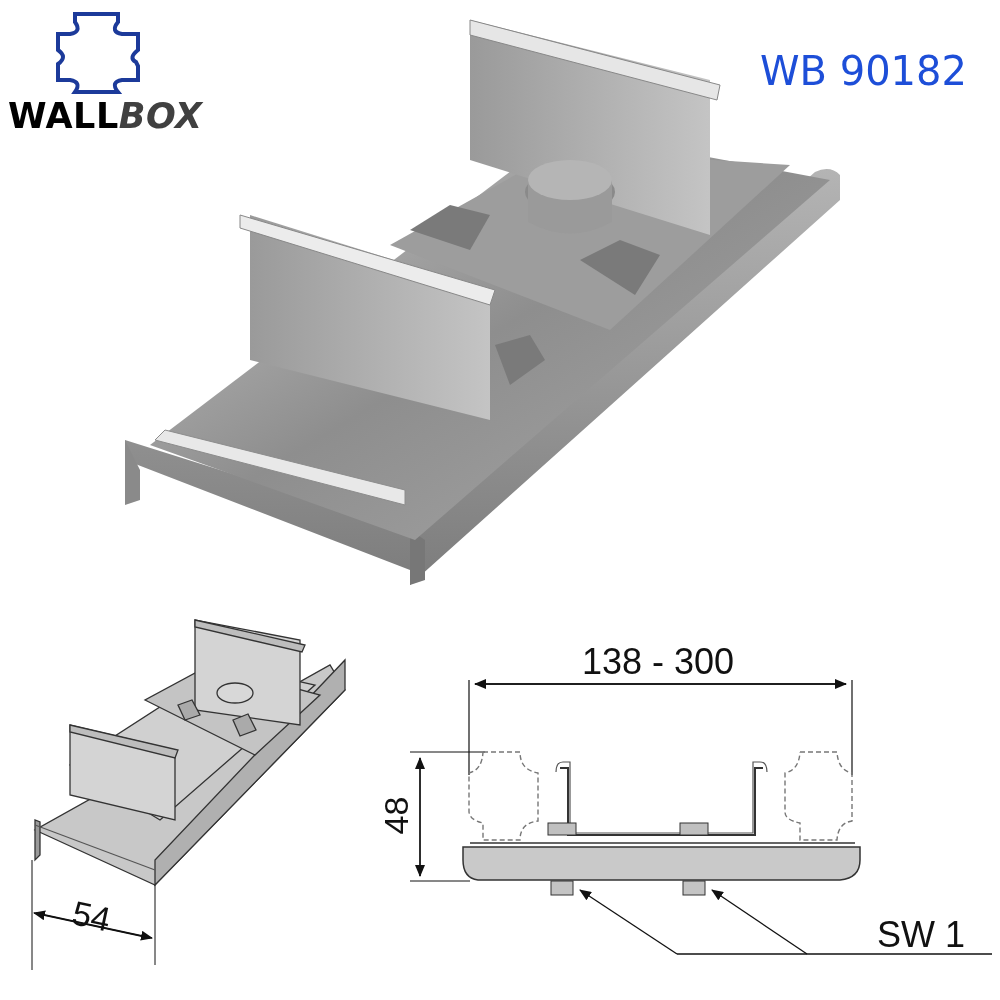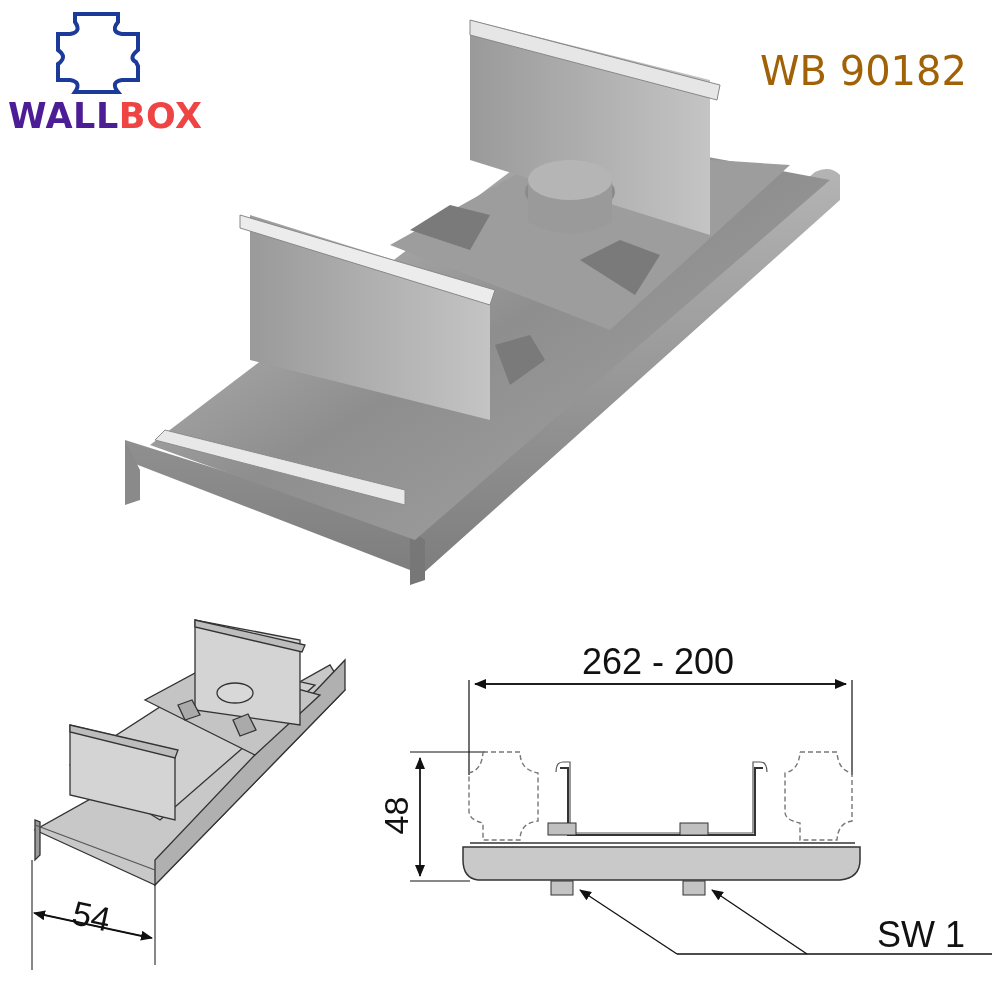--- a/index.html
+++ b/index.html
@@ -1,22 +1,22 @@
 <!DOCTYPE html>
 <html><head>
 <meta charset="utf-8">
 <style>
   html, body { margin:0; padding:0; background:#ffffff; }
   body { width:1000px; height:1000px; position:relative; overflow:hidden;
          font-family:"Liberation Sans", sans-serif; }
   .abs { position:absolute; }
   .logo-word { left:8px; top:96px; font-family:"DejaVu Sans", sans-serif; font-weight:bold; font-size:35px; letter-spacing:0.5px; white-space:nowrap; }
-  .logo-word .a { color:#4c1d95;text-align:right; }
-  .logo-word .b { color:#ef4444; }
-  .code { left:760px; top:48px; font-family:"DejaVu Sans", sans-serif; font-size:40px; color:#a16207; white-space:nowrap; }
+  .logo-word .a { color:#000000;text-align:right; }
+  .logo-word .b { color:#404040;font-style:italic; }
+  .code { left:760px; top:48px; font-family:"DejaVu Sans", sans-serif; font-size:40px; color:#1d4ed8; white-space:nowrap; }
   .dim { font-family:"Liberation Sans", sans-serif; color:#111; white-space:nowrap; }
   svg { position:absolute; left:0; top:0; }
 </style>
 </head>
 <body>
 
 <svg width="1000" height="1000" viewBox="0 0 1000 1000">
   <defs>
     <linearGradient id="metal" x1="0" y1="0" x2="1" y2="1">
       <stop offset="0" stop-color="#c9c9c9"></stop>
@@ -122,19 +122,19 @@
     <line x1="677" y1="954" x2="992" y2="954" stroke="#111" stroke-width="1.3"></line>
   </g>
 </svg>
 
 <div class="abs logo-word">
   <span class="a">WALL</span><span class="b">BOX</span>
 </div>
 
 <div class="abs code">WB 90182</div>
 
-<div class="abs dim" style="left:582px; top:641px; font-size:36px;">262 - 200</div>
+<div class="abs dim" style="left:582px; top:641px; font-size:36px;">138 - 300</div>
 
 <div class="abs dim" style="left:378px; top:796px; font-size:34px; transform:rotate(-90deg); transform-origin:center;">48</div>
 
 <div class="abs dim" style="left:73px; top:893px; font-size:34px; transform:rotate(12deg); transform-origin:left center;">54</div>
 
 <div class="abs dim" style="left:877px; top:914px; font-size:36px;">SW 1</div>
 
 </body></html>

